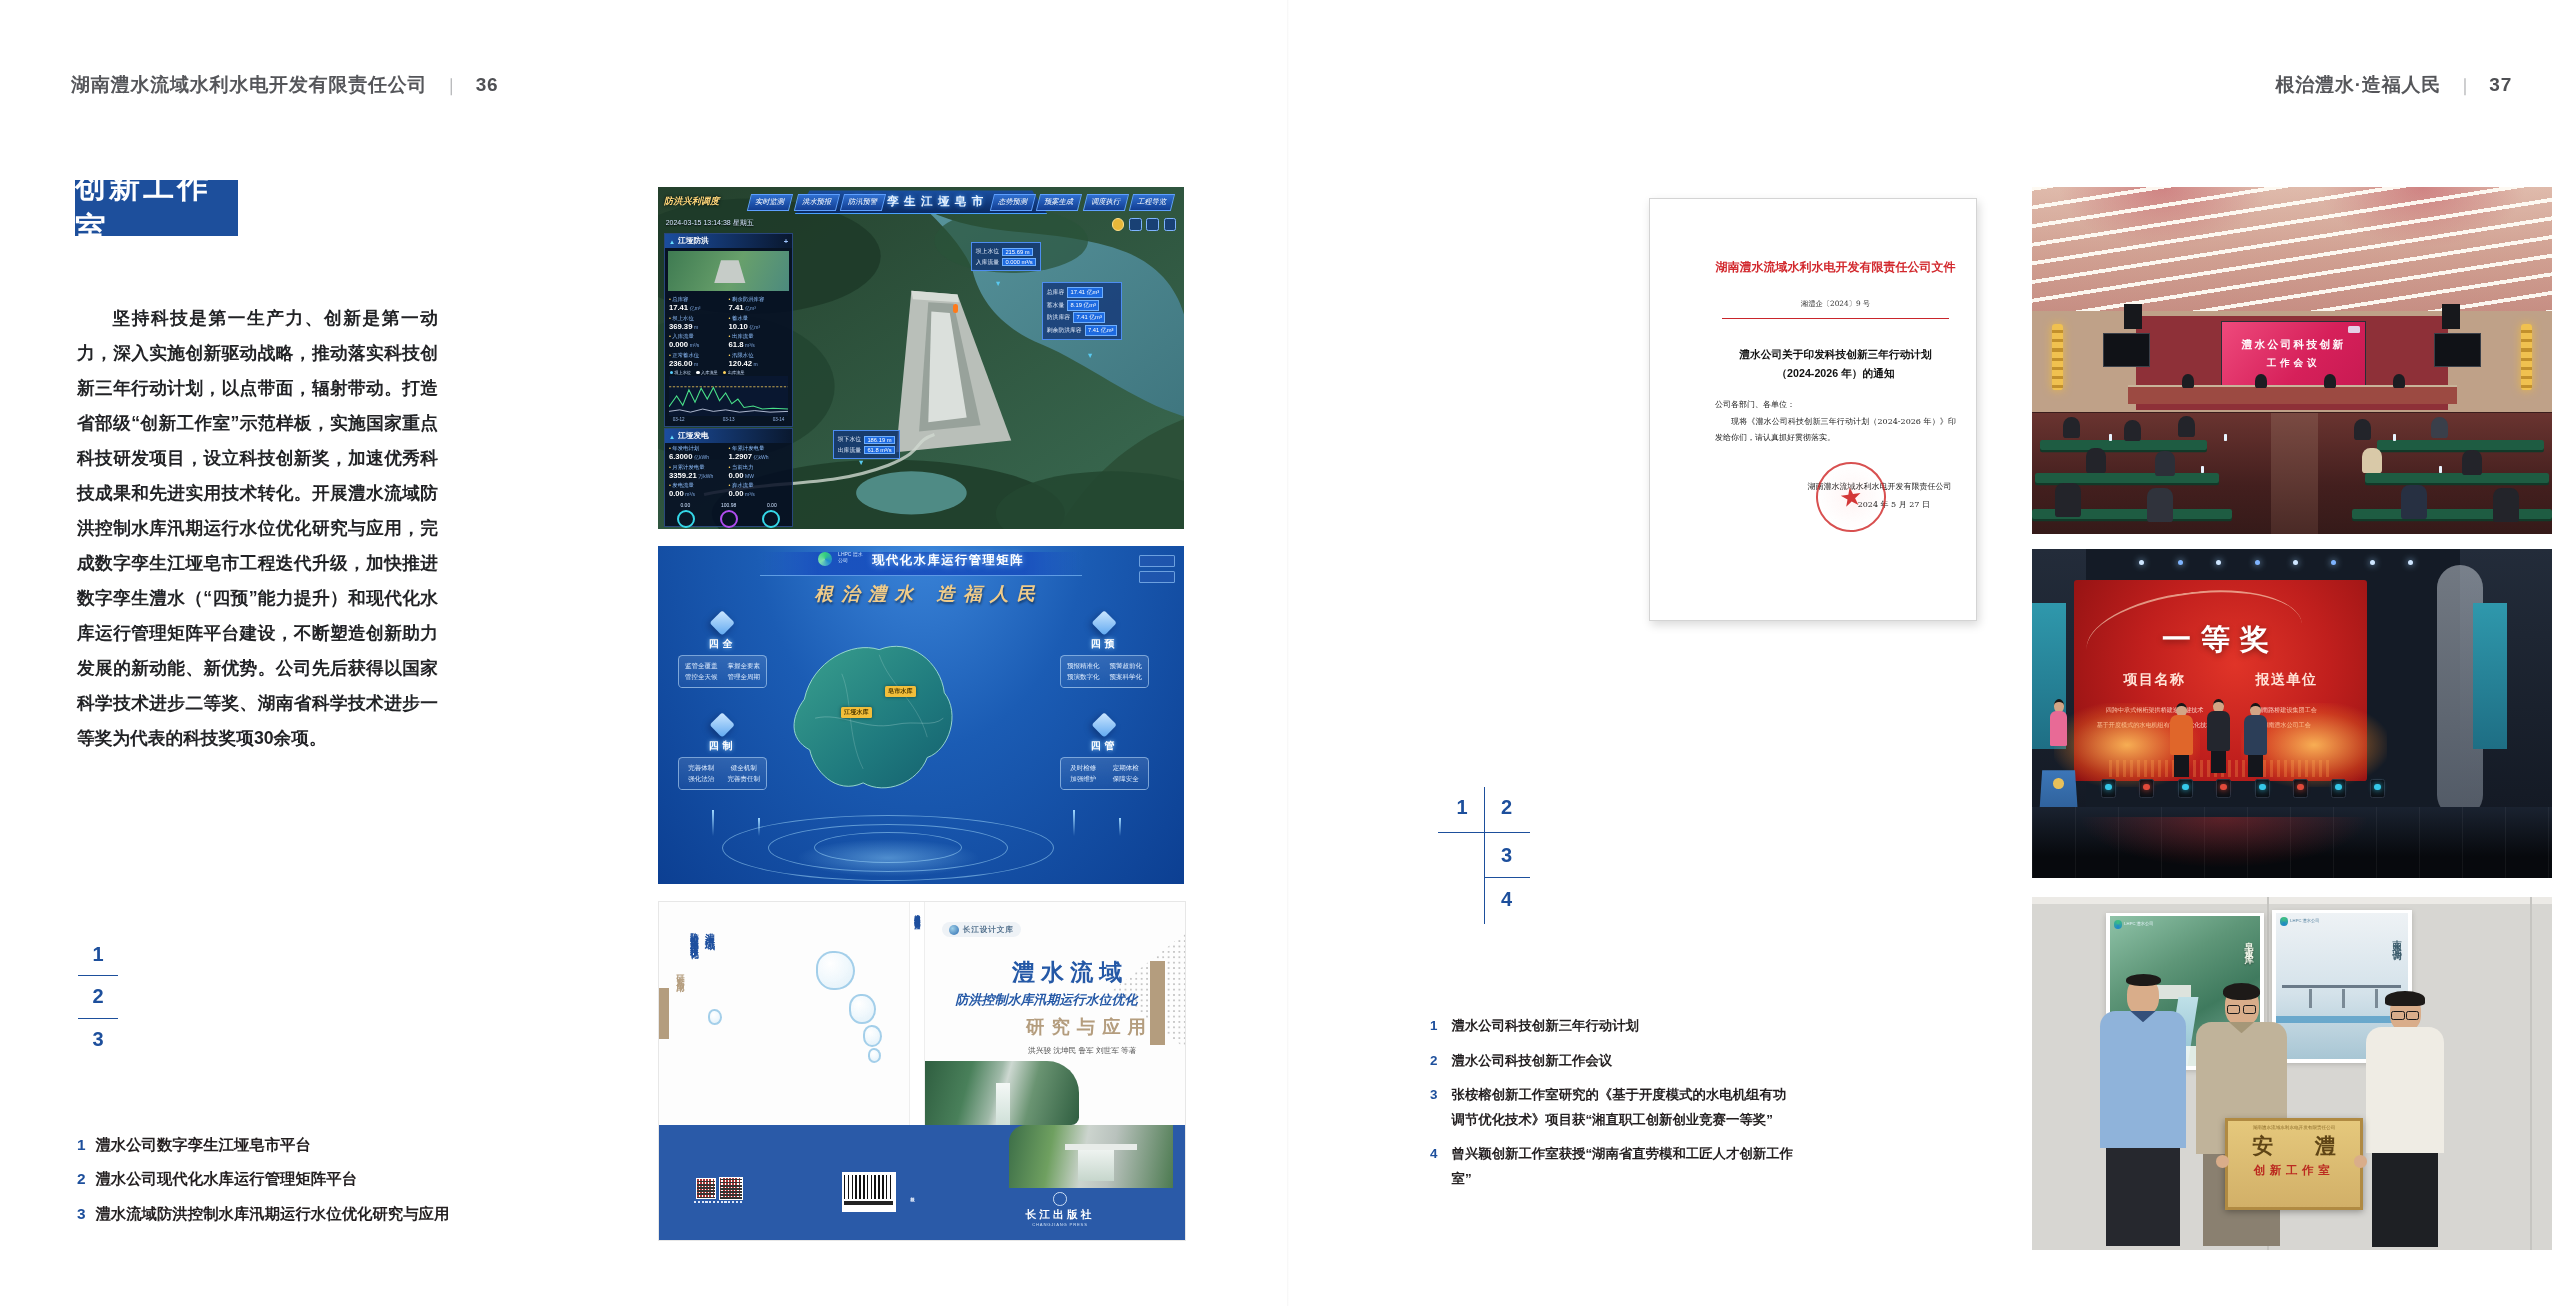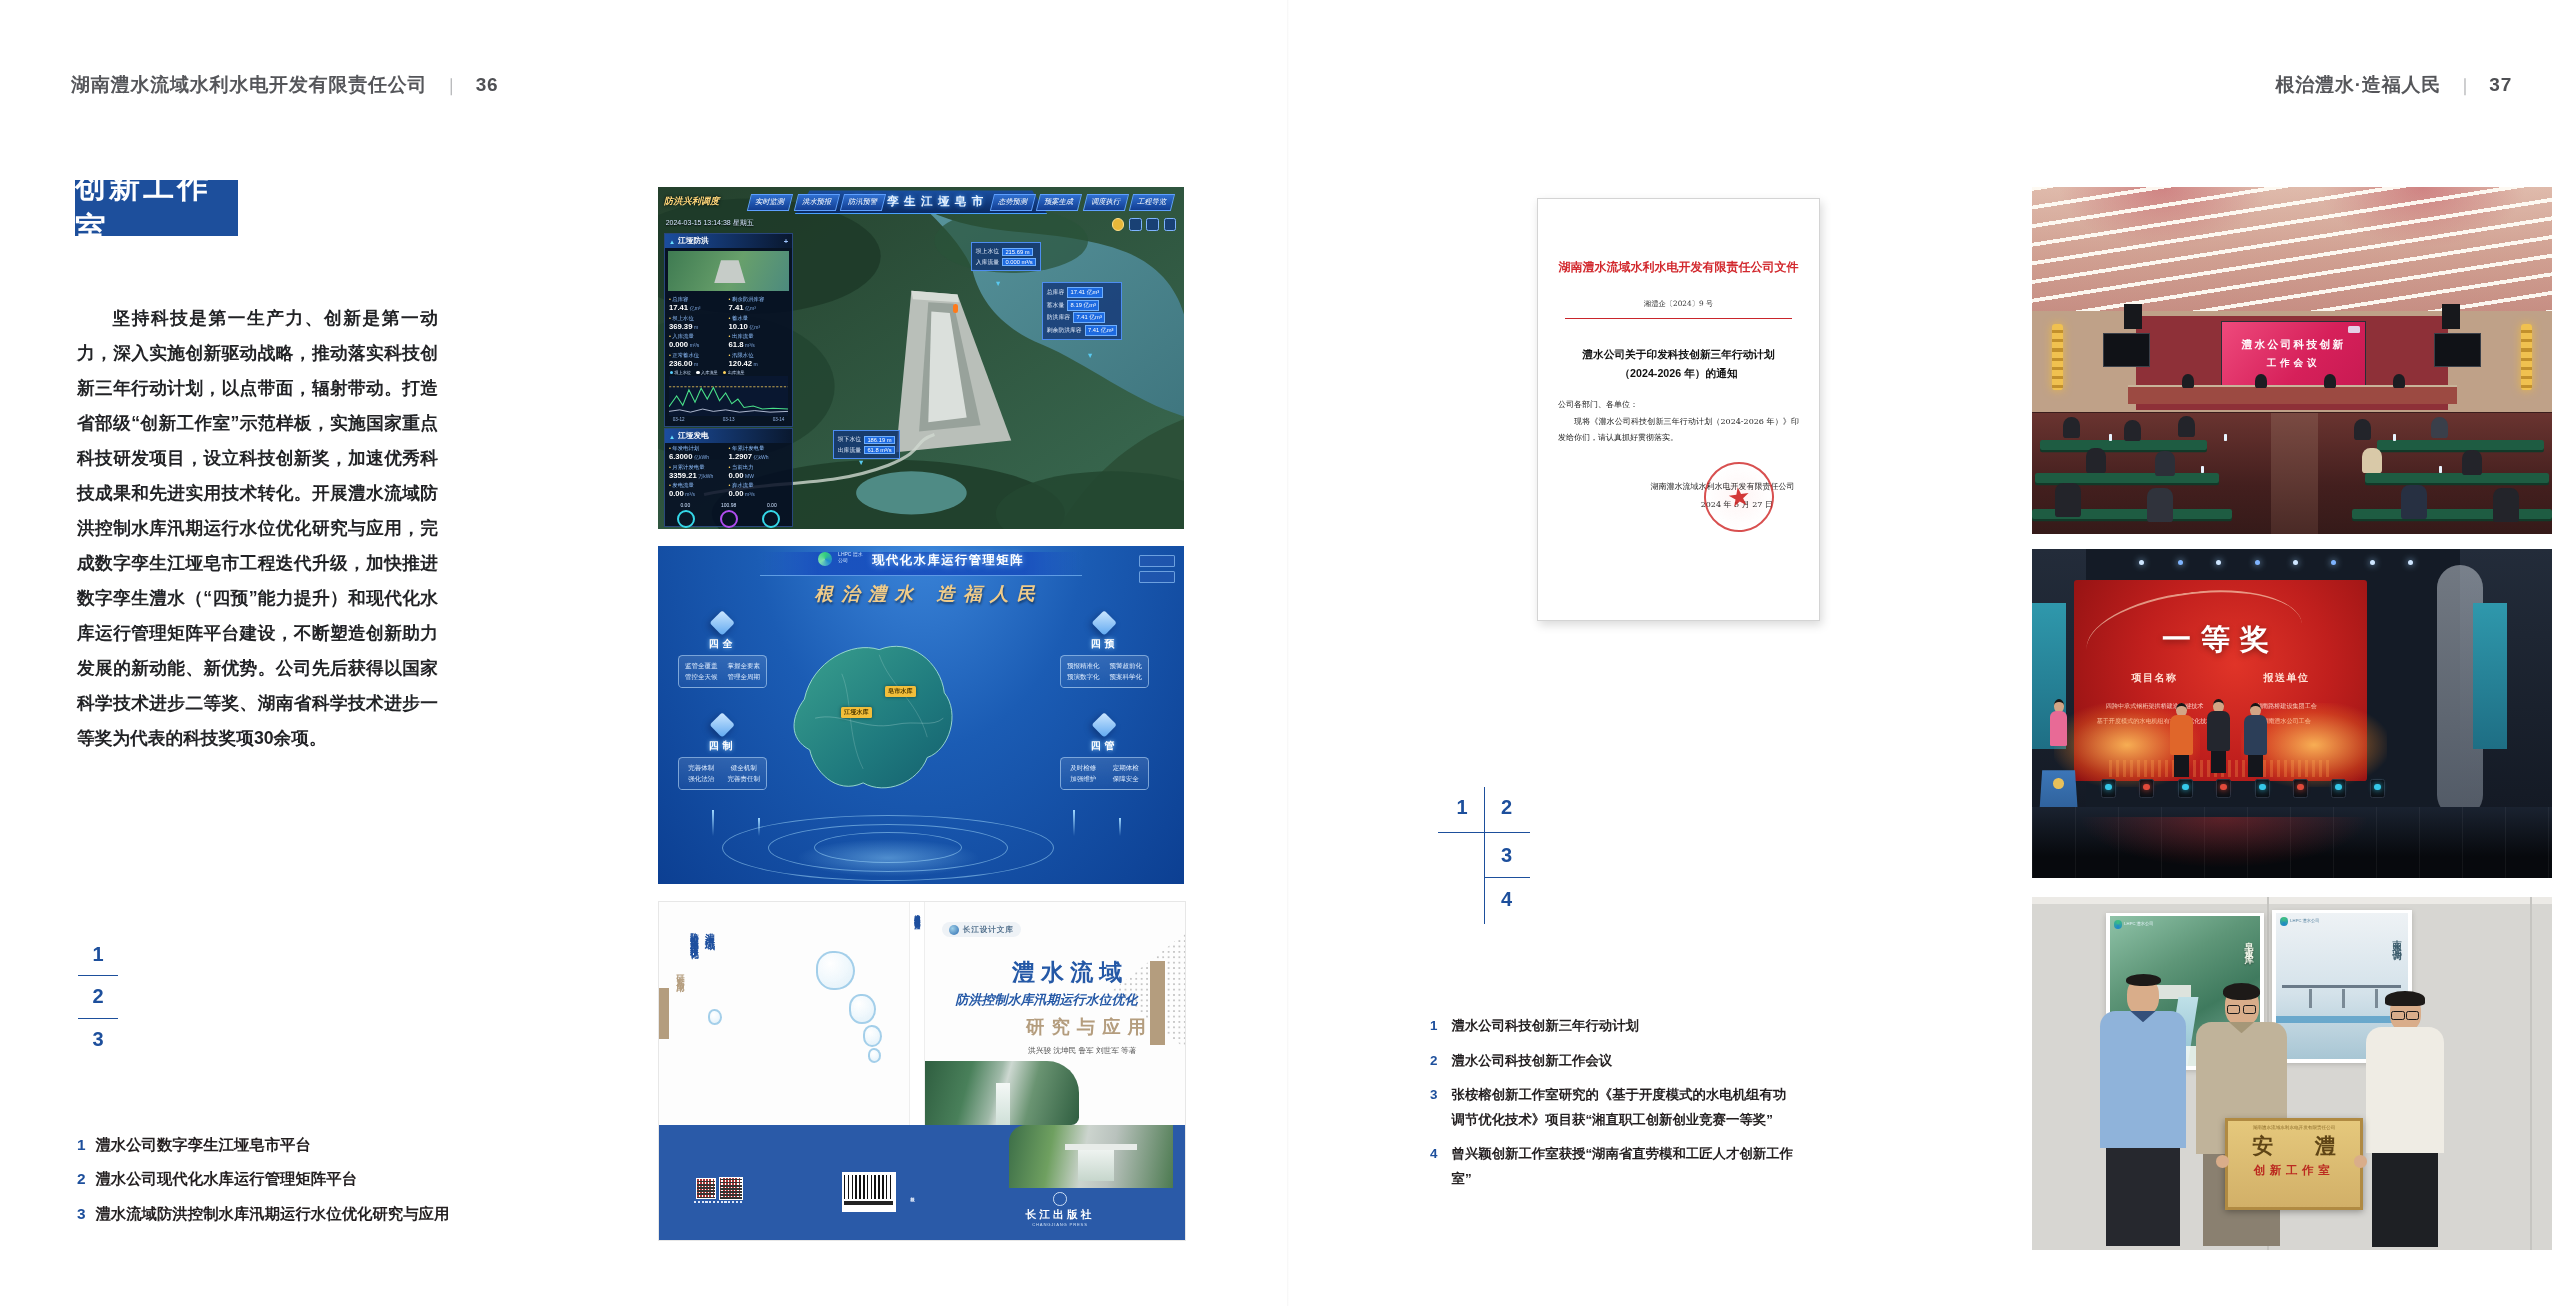--- a/index.html
+++ b/index.html
@@ -178,22 +178,22 @@
   .bk-photo2{position:absolute;left:350px;top:223px;width:164px;height:63px;border-radius:17px 0 0 0;
     background:linear-gradient(100deg,#3c6e48 0%,#6fa060 26%,#ccd4ce 46%,#b9c2bd 62%,#4c7a50 100%);}
   .bk-photo2 .crest{position:absolute;left:34%;top:30%;width:44%;height:10%;background:#e8ece9;}
   .bk-photo2 .spill{position:absolute;left:42%;top:40%;width:22%;height:48%;background:linear-gradient(#eef3f0,#c6d6cc);}
   .bk-pub{position:absolute;left:359px;top:290px;width:84px;text-align:center;color:#fff;}
   .bk-pub .mark{width:11.5px;height:11.5px;margin:0 auto 2.3px;border:1.2px solid #cfe0f5;border-radius:50%;}
   .bk-pub .cn{font-size:10.7px;font-weight:bold;letter-spacing:3.1px;font-family:"DejaVu Serif","Liberation Serif",serif;}
   .bk-pub .en{font-size:4.2px;color:#cfe0f5;letter-spacing:0.8px;}
 
   
-  .fig-doc{left:1497px;top:186px;width:281px;height:421px;background:#fff;border:1.5px solid #d4d4d4;
-    box-shadow:2.3px 3.8px 9.2px rgba(0,0,0,.15);}
+  .fig-doc{left:1609px;top:186px;width:281px;height:421px;background:#fff;border:1.5px solid #d4d4d4;
+    box-shadow:2.3px 3.8px 9.2px rgba(0,0,0,.15);padding-left:45px;}
   .doc-inner{padding:60px 20px 0;}
   .doc-head{color:#d2282d;font-size:12px;font-weight:bold;text-align:center;white-space:nowrap;
     font-family:"DejaVu Serif","Liberation Serif",serif;}
   .doc-no{margin-top:23px;text-align:center;font-size:7.3px;color:#333;font-family:"DejaVu Serif","Liberation Serif",serif;}
   .doc-rule{margin:9.2px auto 0;width:94%;border-top:1.5px solid #c9252b;}
   .doc-title{margin-top:26px;text-align:center;font-size:10.7px;font-weight:bold;color:#101010;line-height:18.4px;}
   .doc-salu{margin-top:17px;font-size:8px;color:#222;font-family:"DejaVu Serif","Liberation Serif",serif;}
   .doc-body{margin-top:3.8px;font-size:8px;color:#222;line-height:16px;text-align:justify;text-indent:2em;
     font-family:"DejaVu Serif","Liberation Serif",serif;}
   .doc-sign{margin-top:35px;text-align:right;font-size:8px;color:#222;padding-right:4.6px;font-family:"DejaVu Serif","Liberation Serif",serif;}
@@ -242,21 +242,21 @@
   .aw-teal{position:absolute;top:54px;width:34px;height:146px;background:linear-gradient(#2f98ac,#1e6e84);}
   .aw-teal.tl{left:0;} .aw-teal.tr{right:45px;}
   .aw-dot{position:absolute;top:10.7px;width:5.4px;height:5.4px;border-radius:50%;background:#cfe6ff;box-shadow:0 0 7px #9fd0ff;}
   .aw-screen{position:absolute;left:42px;top:31px;width:293px;height:201px;border-radius:3.1px;
     background:radial-gradient(circle at 55% 42%,#e03428 0%,#c01f1d 48%,#8e1112 100%);}
   .aw-arc{position:absolute;left:4%;top:6%;width:74%;height:44%;border-top:2.3px solid rgba(255,230,200,.6);border-radius:50%;transform:rotate(-7deg);}
   .aw-title{position:absolute;left:0;right:0;top:40px;text-align:center;color:#fff;font-size:29px;font-weight:bold;
     letter-spacing:10px;text-shadow:0 1.5px 6.1px rgba(0,0,0,.4);}
   .aw-cols{position:absolute;left:5%;right:5%;top:91px;display:flex;}
   .aw-col{flex:1;text-align:center;}
-  .aw-ch{color:#ffe2d6;font-size:10px;font-weight:bold;margin-bottom:14px;letter-spacing:1.5px;}
+  .aw-ch{color:#ffe2d6;font-size:14px;font-weight:bold;margin-bottom:14px;letter-spacing:1.5px;}
   .aw-cr div{color:rgba(255,226,216,.9);font-size:6.1px;line-height:14.6px;white-space:nowrap;}
   .aw-glow{position:absolute;bottom:-6.1px;width:146px;height:84px;
     background:radial-gradient(ellipse,rgba(255,190,90,.9),rgba(255,140,40,.25) 55%,transparent 75%);}
   .aw-glow.gl{left:-20px;} .aw-glow.gr{right:-20px;}
   .aw-city{position:absolute;bottom:4.6px;left:12%;right:12%;height:17px;
     background:repeating-linear-gradient(90deg,rgba(255,170,80,.55) 0 3.1px,transparent 3.1px 7px);opacity:.5;}
   .aw-fix{position:absolute;top:230px;width:13px;height:17px;background:#0c1016;border:0.8px solid #2a3240;border-radius:2.3px;}
   .aw-fix .fd{margin:3.8px auto 0;width:6.1px;height:6.1px;border-radius:50%;background:#35c8e8;box-shadow:0 0 6.1px #35c8e8;}
   .aw-fix.red .fd{background:#e04a3a;box-shadow:0 0 6.1px #e04a3a;}
   .person{position:absolute;}

